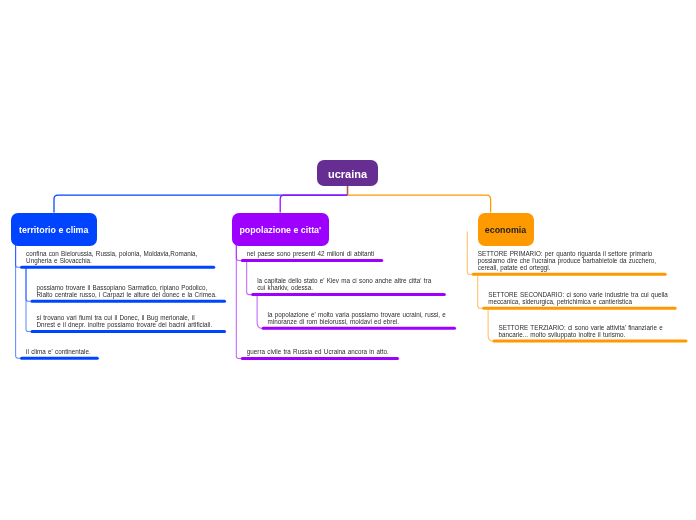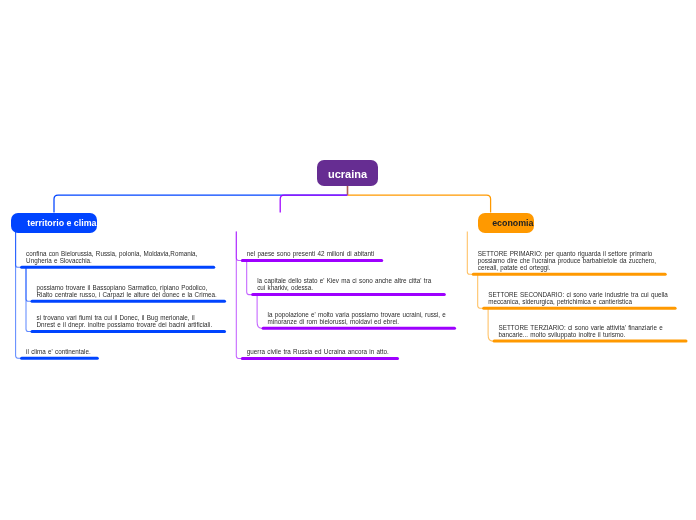--- a/index.html
+++ b/index.html
@@ -7,21 +7,21 @@
   body{width:696px;height:520px;overflow:hidden;
        font-family:"Liberation Sans",sans-serif;}
   #canvas{position:relative;width:696px;height:520px;background:#ffffff;overflow:hidden;}
   svg.links{position:absolute;left:0;top:0;width:696px;height:520px;}
 
   
   .node{position:absolute;border-radius:7px;box-sizing:border-box;
         display:flex;align-items:center;justify-content:center;
         font-weight:bold;white-space:nowrap;letter-spacing:0;padding-top:1px;}
   .node.root{font-size:11px;left:317px;top:160px;width:61px;height:26px;}
-  .node.branch{font-size:8.85px;top:212.6px;height:20px;justify-content:flex-end;}
+  .node.branch{font-size:8.85px;top:212.6px;height:33px;}
   #node-territorio {left:11px;   width:85.5px;}
   #node-popolazione{left:231.5px;width:97.5px;}
   #node-economia   {left:462.5px;width:56px;}
 
   
   .leaf-txt{position:absolute;color:#2b2b2b;font-size:6.3px;line-height:7.1px;
             word-spacing:0.5px;font-family:"Liberation Sans",sans-serif;}
   .leaf-txt > div{height:7.1px;}
 </style>
 </head>
@@ -57,20 +57,23 @@
       <path d="M 488.09999999999997 308.2 L 488.09999999999997 334.60 C 488.09999999999997 339.15 489.36 341.1 492.30 341.1 L 494.10 341.1" fill="none" stroke="#ff9900" stroke-width="1.05" stroke-linecap="butt" stroke-linejoin="round" stroke-opacity="0.62"></path>
       <path d="M 494.10 341.1 L 686 341.1" fill="none" stroke="#ff9900" stroke-width="3" stroke-linecap="round" stroke-linejoin="round"></path>
     </svg>
 
   <div class="node root" id="node-root" style="background: rgb(102, 45, 146); color: rgb(255, 255, 255);">
     <span>ucraina</span>
   </div>
 
   <div class="node branch" id="node-territorio" style="background: rgb(0, 68, 255); color: rgb(255, 255, 255);">
     <span>territorio e clima</span>
+  </div>
+  <div class="node branch" id="node-popolazione" style="background: rgb(158, 0, 255); color: rgb(255, 255, 255);">
+    <span>popolazione e citta'</span>
   </div>
   <div class="node branch" id="node-economia" style="background: rgb(255, 153, 0); color: rgb(34, 34, 34); margin-left: 15px;">
     <span>economia</span>
   </div>
 
   <div class="leaf-txt" id="t-0-0" style="left: 26.1px; top: 249.8px;">
     <div>confina con Bielorussia, Russia, polonia, Moldavia,Romania,</div>
     <div>Ungheria e Slovacchia.</div>
   </div>
   <div class="leaf-txt" id="t-0-1" style="left: 36.5px; top: 283.8px;">

